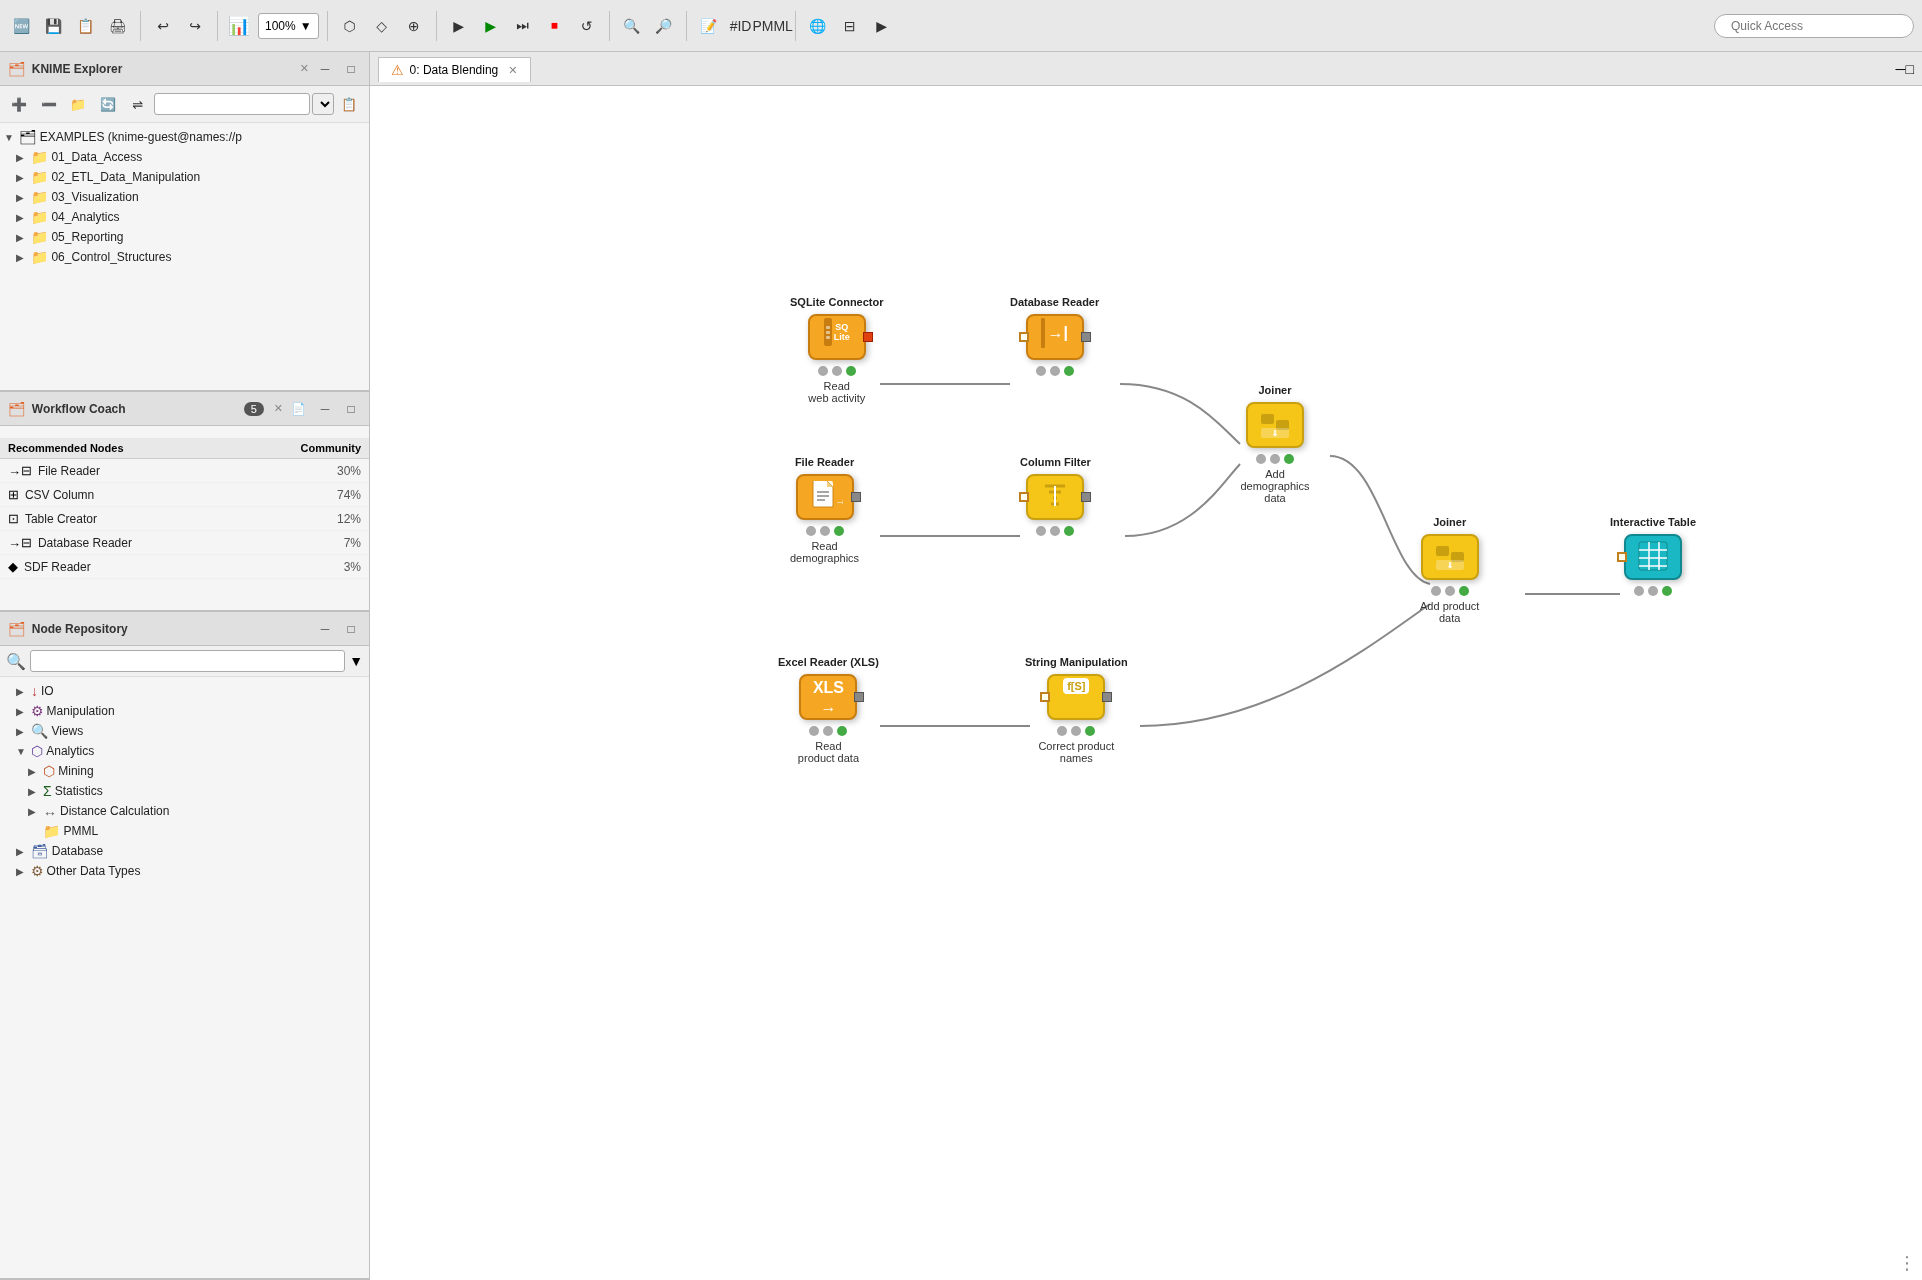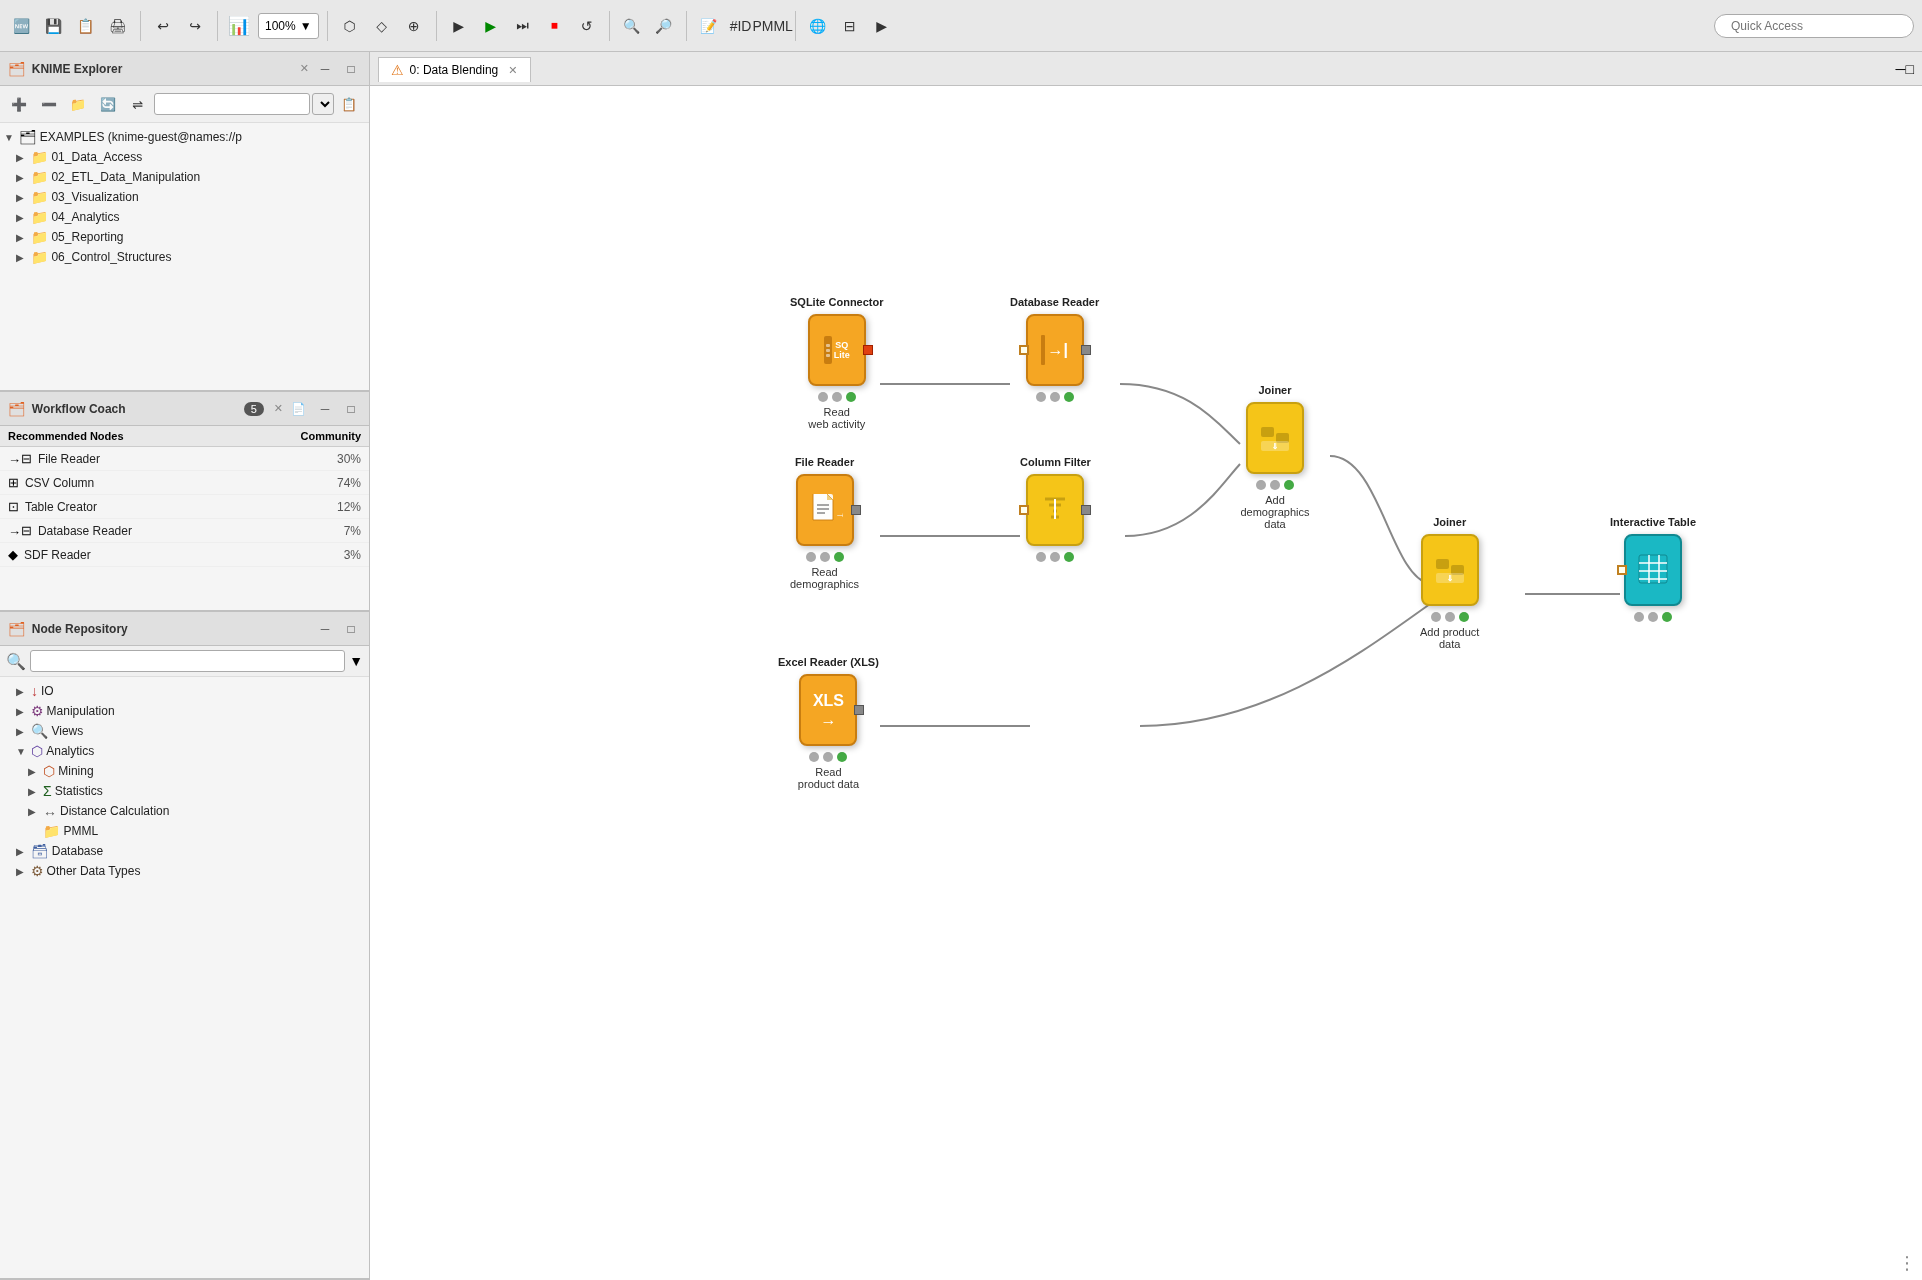--- a/index.html
+++ b/index.html
@@ -151,20 +151,21 @@
       width: 100%;
       font-size: 12px;
     }
     .wf-table-header {
       display: flex;
       padding: 4px 8px;
       background: #e8e8e8;
       border-bottom: 1px solid #ccc;
       font-weight: bold;
       font-size: 11px;
+      margin-top: 12px;
     }
     .wf-col1 { flex: 1; }
     .wf-col2 { width: 80px; text-align: right; }
     .wf-row {
       display: flex;
       align-items: center;
       padding: 4px 8px;
       border-bottom: 1px solid #eee;
       cursor: pointer;
     }
@@ -249,24 +250,23 @@
       gap: 4px;
     }
     .node-title {
       font-size: 11px;
       font-weight: bold;
       color: #222;
       text-align: center;
       margin-bottom: 2px;
     }
     .node-box {
-      width: 58px; height: 72px;
+      width: 58px; height: 46px;
       border-radius: 8px;
       display: flex;
-      align-items: center;
       justify-content: center;
       position: relative;
       box-shadow: 2px 2px 6px rgba(0,0,0,0.25);
     }
     .node-box.orange { background: #f5a623; border: 2px solid #c87d10; }
     .node-box.yellow { background: #f5c518; border: 2px solid #c8a010; }
     .node-box.teal { background: #1ab8c4; border: 2px solid #108890; }
     .node-inner { font-size: 11px; color: white; font-weight: bold; text-align: center; padding: 2px; }
     .node-port-right {
       position: absolute;
@@ -693,20 +693,36 @@
           <div class="node-port-right" style="background:#888;border-color:#555;"></div>
         </div>
         <div class="node-status">
           <div class="status-dot grey"></div>
           <div class="status-dot grey"></div>
           <div class="status-dot green"></div>
         </div>
         <div class="node-label">Read<br>product data</div>
       </div>
 
+      <div class="node-group" style="left:655px;top:570px;">
+        <div class="node-title">String Manipulation</div>
+        <div class="node-box yellow">
+          <div class="node-inner">
+            <div style="color:#c8a010;background:#fff;border-radius:4px;padding:2px 4px;font-size:11px;font-weight:bold;">f[S]</div>
+          </div>
+          <div class="node-port-left"></div>
+          <div class="node-port-right" style="background:#888;border-color:#555;"></div>
+        </div>
+        <div class="node-status">
+          <div class="status-dot grey"></div>
+          <div class="status-dot grey"></div>
+          <div class="status-dot green"></div>
+        </div>
+        <div class="node-label">Correct product names</div>
+      </div>
 
       <div class="node-group" style="left:1050px;top:430px;">
         <div class="node-title">Joiner</div>
         <div class="node-box yellow">
           <div class="node-inner">
             <svg width="36" height="36" viewBox="0 0 36 36">
               <rect x="4" y="8" width="13" height="10" rx="2" fill="#c8a010"></rect>
               <rect x="19" y="14" width="13" height="10" rx="2" fill="#c8a010"></rect>
               <rect x="4" y="22" width="28" height="10" rx="2" fill="#fff8" opacity="0.5"></rect>
               <text x="18" y="30" text-anchor="middle" font-size="8" fill="#fff" font-weight="bold">⇓</text>

